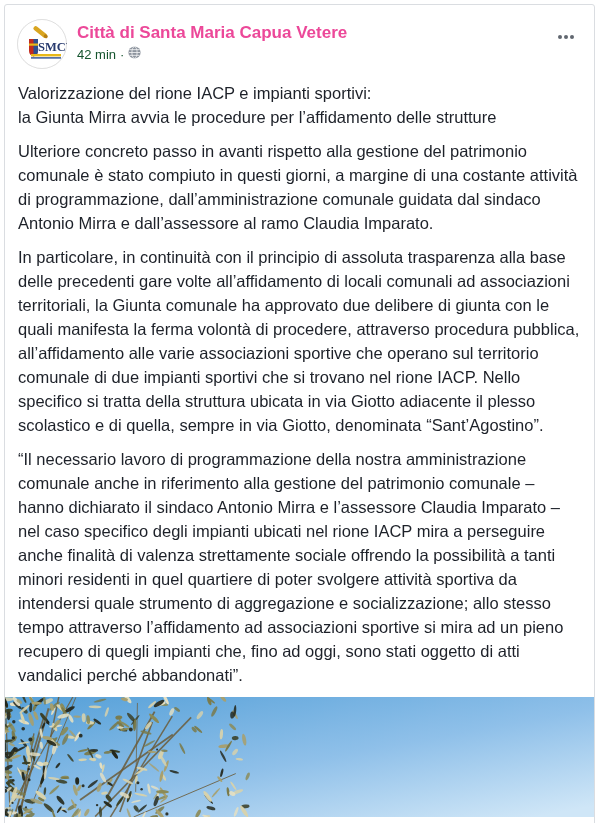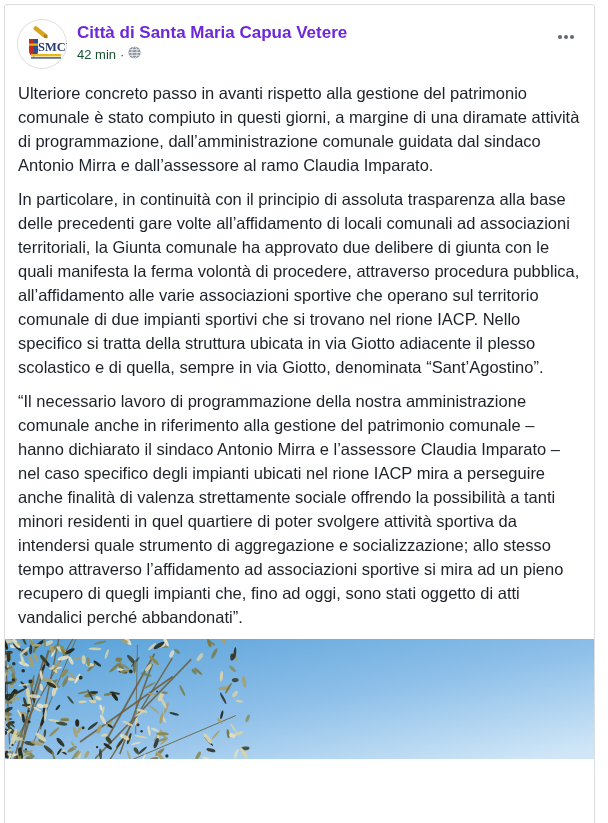--- a/index.html
+++ b/index.html
@@ -4,21 +4,21 @@
 <style>
   html,body{margin:0;padding:0;width:608px;height:823px;overflow:hidden;background:#ffffff;
     font-family:"Liberation Sans","DejaVu Sans",sans-serif;}
   .card{position:absolute;left:4px;top:4px;width:589px;background:#fff;
     border:1px solid #dadde1;border-radius:3px;min-height:900px;}
   .header{position:relative;padding:14px 12px 4px 12px;display:flex;align-items:flex-start;}
   .avatar{width:50px;height:50px;border-radius:50%;overflow:hidden;flex:0 0 50px;
     box-shadow:inset 0 0 0 1px rgba(0,0,0,.12);cursor:pointer;background:#fff;}
   .avatar svg{display:block;}
   .hinfo{margin-left:10px;padding-top:3px;}
-  .page-name{color:#6d28d9;font-size:17px;font-weight:bold;text-decoration:none;line-height:21px;display:inline-block;cursor:pointer;}
+  .page-name{color:#ec4899;font-size:17px;font-weight:bold;text-decoration:none;line-height:21px;display:inline-block;cursor:pointer;}
   .meta{margin-top:3px;color:#14532d;font-size:13px;display:flex;align-items:center;gap:4px;}
   .meta .ts{cursor:pointer;}
   .globe{display:inline-block;vertical-align:middle;}
   .more-btn{position:absolute;right:14px;top:22px;width:28px;height:20px;display:flex;
     align-items:center;justify-content:center;gap:2px;cursor:pointer;border-radius:3px;}
   .more-btn i{width:4px;height:4px;border-radius:50%;background:#616770;display:block;}
   .post-text{padding:8px 13px 0 13px;color:#1d2129;font-size:16.5px;line-height:24px;}
   .post-text p{margin:0 0 10px 0;white-space:pre-line;}
   .photo{display:block;margin:2px 0 0 0;width:589px;height:120px;cursor:pointer;line-height:0;}
 </style>
@@ -68,21 +68,23 @@
     </div>
 
     <div class="more-btn">
       <i></i>
       <i></i>
       <i></i>
     </div>
   </div>
 
   <div class="post-text">
-    <p>Ulteriore concreto passo in avanti rispetto alla gestione del patrimonio comunale è stato compiuto in questi giorni, a margine di una diramate attività di programmazione, dall’amministrazione comunale guidata dal sindaco Antonio Mirra e dall’assessore al ramo Claudia Imparato.</p>
+    <p>Valorizzazione del rione IACP e impianti sportivi:
+la Giunta Mirra avvia le procedure per l’affidamento delle strutture</p>
+    <p>Ulteriore concreto passo in avanti rispetto alla gestione del patrimonio comunale è stato compiuto in questi giorni, a margine di una costante attività di programmazione, dall’amministrazione comunale guidata dal sindaco Antonio Mirra e dall’assessore al ramo Claudia Imparato.</p>
     <p>In particolare, in continuità con il principio di assoluta trasparenza alla base delle precedenti gare volte all’affidamento di locali comunali ad associazioni territoriali, la Giunta comunale ha approvato due delibere di giunta con le quali manifesta la ferma volontà di procedere, attraverso procedura pubblica, all’affidamento alle varie associazioni sportive che operano sul territorio comunale di due impianti sportivi che si trovano nel rione IACP. Nello specifico si tratta della struttura ubicata in via Giotto adiacente il plesso scolastico e di quella, sempre in via Giotto, denominata “Sant’Agostino”.</p>
     <p>“Il necessario lavoro di programmazione della nostra amministrazione comunale anche in riferimento alla gestione del patrimonio comunale – hanno dichiarato il sindaco Antonio Mirra e l’assessore Claudia Imparato – nel caso specifico degli impianti ubicati nel rione IACP mira a perseguire anche finalità di valenza strettamente sociale offrendo la possibilità a tanti minori residenti in quel quartiere di poter svolgere attività sportiva da intendersi quale strumento di aggregazione e socializzazione; allo stesso tempo attraverso l’affidamento ad associazioni sportive si mira ad un pieno recupero di quegli impianti che, fino ad oggi, sono stati oggetto di atti vandalici perché abbandonati”.</p>
   </div>
 
   <figure class="photo" style="margin:0">
     <svg id="photo-svg" width="589" height="120" viewBox="0 0 589 120">
       <defs>
         <linearGradient id="sky" x1="0" y1="0" x2="0.9" y2="1">
           <stop offset="0" stop-color="#55a0d8"></stop>
           <stop offset="0.55" stop-color="#8fc0e9"></stop>

